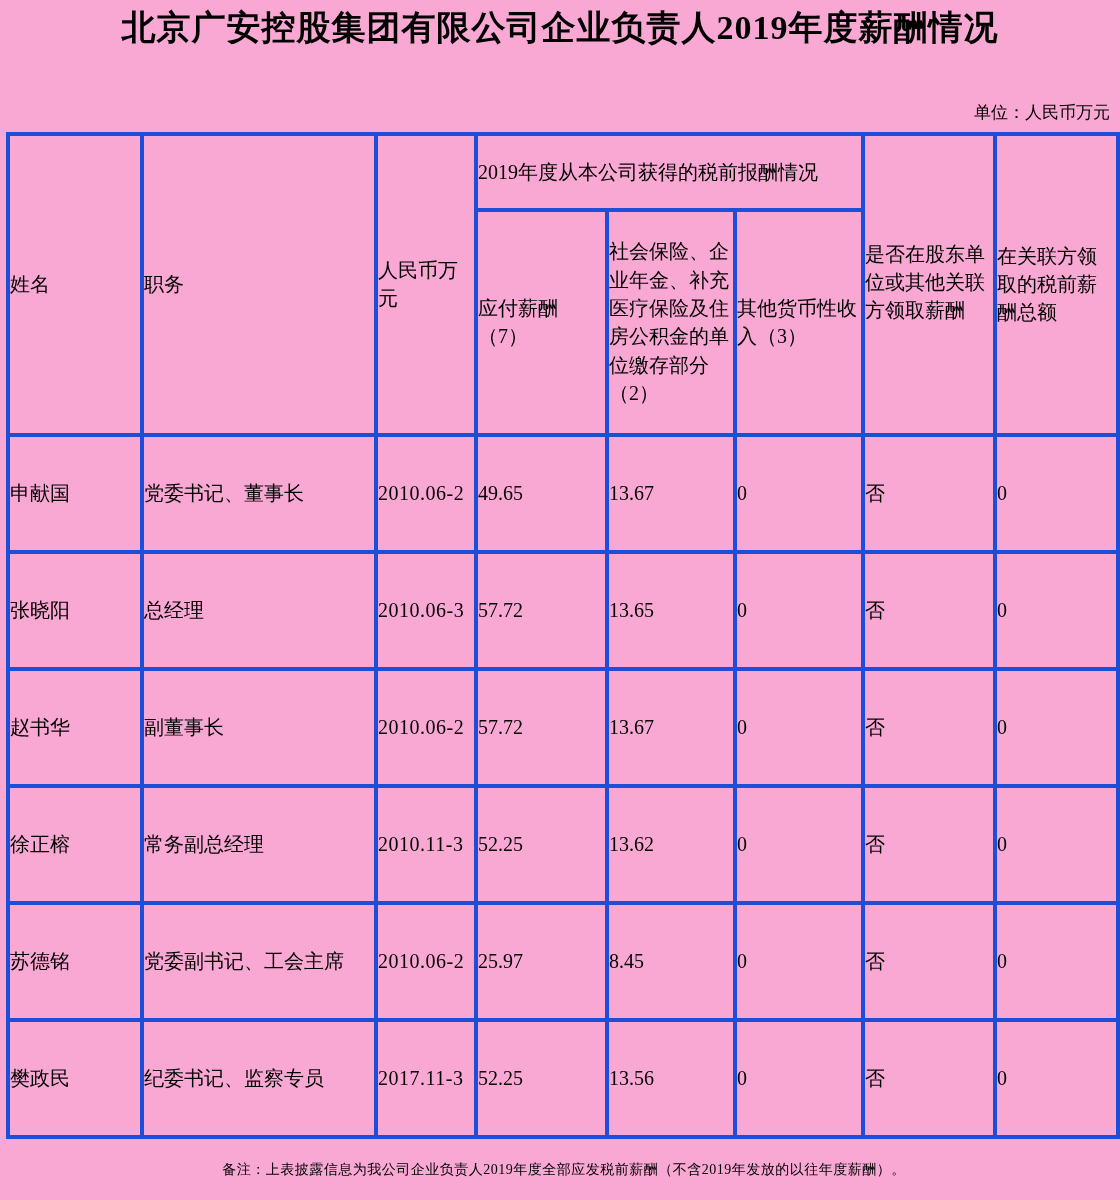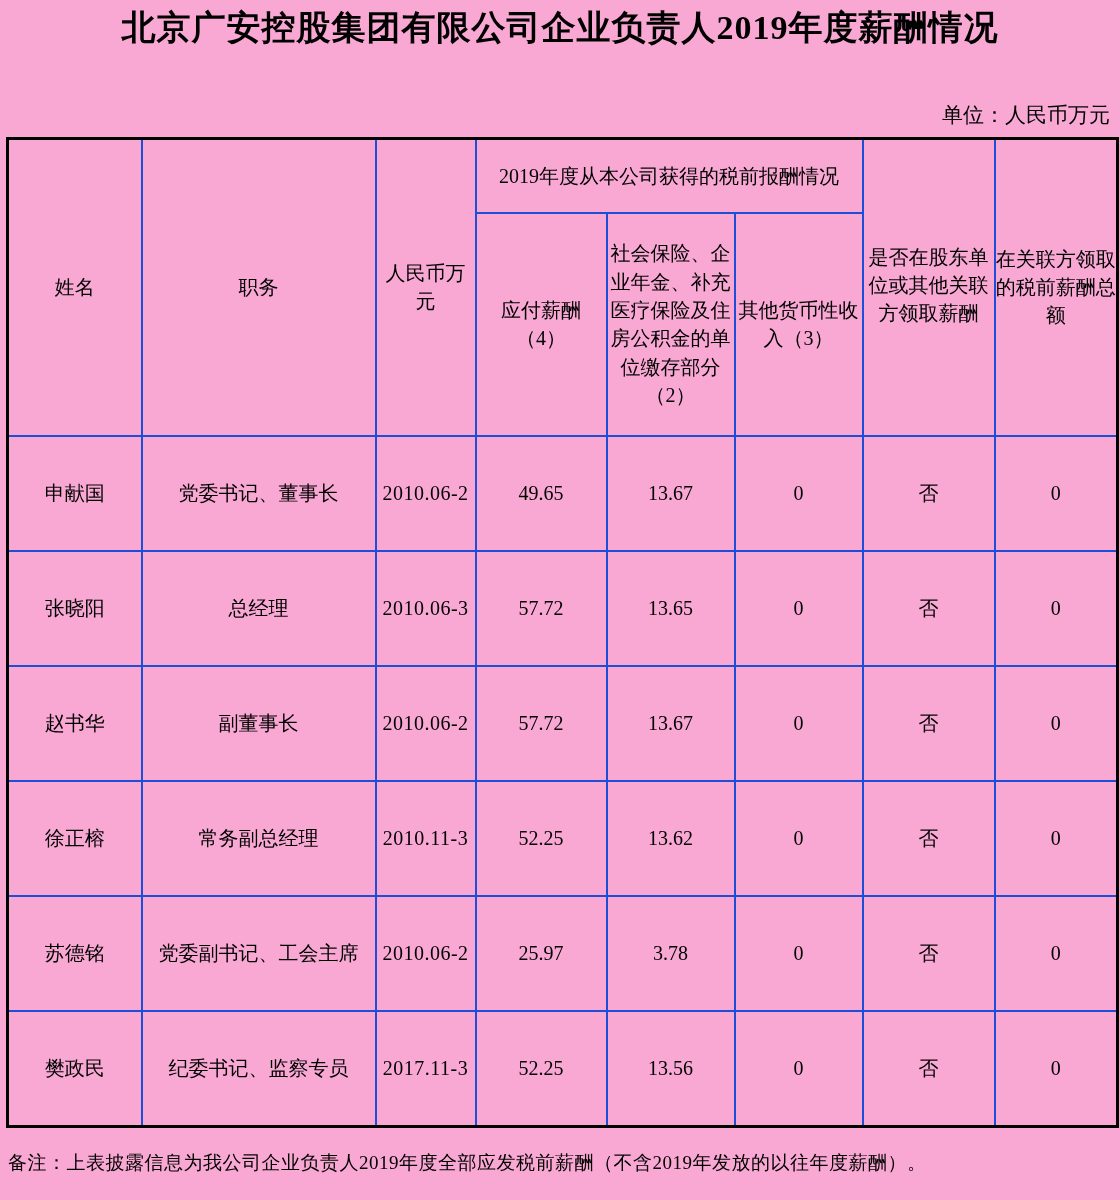--- a/index.html
+++ b/index.html
@@ -20,32 +20,32 @@
     margin: 8px 0 0 0;
     text-align: center;
     font-size: 34px;
     font-weight: bold;
     letter-spacing: 1px;
     line-height: 1.2;
   }
   .unit-row {
     margin: 52px 10px 8px 0;
     text-align: right;
-    font-size: 21px;
+    font-size: 17px;
   }
   table.salary {
     border-collapse: collapse;
     table-layout: fixed;
     width: 1110px;
     margin-left: 6px;
     border: 3px solid #000;
   }
   table.salary td {
-    border: 2px solid #1d4ed8;
-    text-align: center;
+    border: 4px solid #1d4ed8;
+    text-align: left;
     vertical-align: middle;
     font-size: 20px;
     overflow: hidden;
     padding: 0;
     line-height: 1.42;
   }
   tr.hrow1 td { height: 72px; }
   tr.hrow2 td { height: 221px; }
   tr.datarow td { height: 113px; }
   td.group-head { padding: 0 14px; font-size: 21px; }
@@ -55,22 +55,23 @@
   td.h-related { padding: 0 12px; font-family: Liberation Mono, monospace; }
   td.h-reltotal { padding: 0 8px; }
   td.cell-tenure {
     text-align: left;
     padding-left: 2px;
     white-space: nowrap;
     letter-spacing: 0.5px;
   }
   .note {
     margin: 22px 0 0 8px;
-    font-size: 19px;
+    font-size: 14px;
     letter-spacing: 0.5px;
+    text-align: center;
   }
 </style>
 </head>
 <body>
 
 <div class="page">
 
   <h1 class="title">北京广安控股集团有限公司企业负责人2019年度薪酬情况</h1>
 
   <div class="unit-row">单位：人民币万元</div>
@@ -89,21 +90,21 @@
     <tbody>
         <tr class="hrow1">
       <td rowspan="2">姓名</td>
       <td rowspan="2">职务</td>
       <td rowspan="2">人民币万元</td>
       <td colspan="3" class="group-head">2019年度从本公司获得的税前报酬情况</td>
       <td rowspan="2" class="h-related">是否在股东单位或其他关联方领取薪酬</td>
       <td rowspan="2" class="h-reltotal">在关联方领取的税前薪酬总额</td>
     </tr>
     <tr class="hrow2">
-      <td class="h-payable">应付薪酬（4）</td>
+      <td class="h-payable">应付薪酬（7）</td>
       <td class="h-social">社会保险、企业年金、补充医疗保险及住房公积金的单位缴存部分（2）</td>
       <td class="h-other">其他货币性收入（3）</td>
     </tr>
 
     <tr class="datarow">
       <td>申献国</td>
       <td>党委书记、董事长</td>
       <td class="cell-tenure">2010.06-2</td>
       <td>49.65</td>
       <td>13.67</td>
@@ -139,21 +140,21 @@
       <td>13.62</td>
       <td>0</td>
       <td>否</td>
       <td>0</td>
     </tr>
     <tr class="datarow">
       <td>苏德铭</td>
       <td>党委副书记、工会主席</td>
       <td class="cell-tenure">2010.06-2</td>
       <td>25.97</td>
-      <td>3.78</td>
+      <td>8.45</td>
       <td>0</td>
       <td>否</td>
       <td>0</td>
     </tr>
     <tr class="datarow">
       <td>樊政民</td>
       <td>纪委书记、监察专员</td>
       <td class="cell-tenure">2017.11-3</td>
       <td>52.25</td>
       <td>13.56</td>

